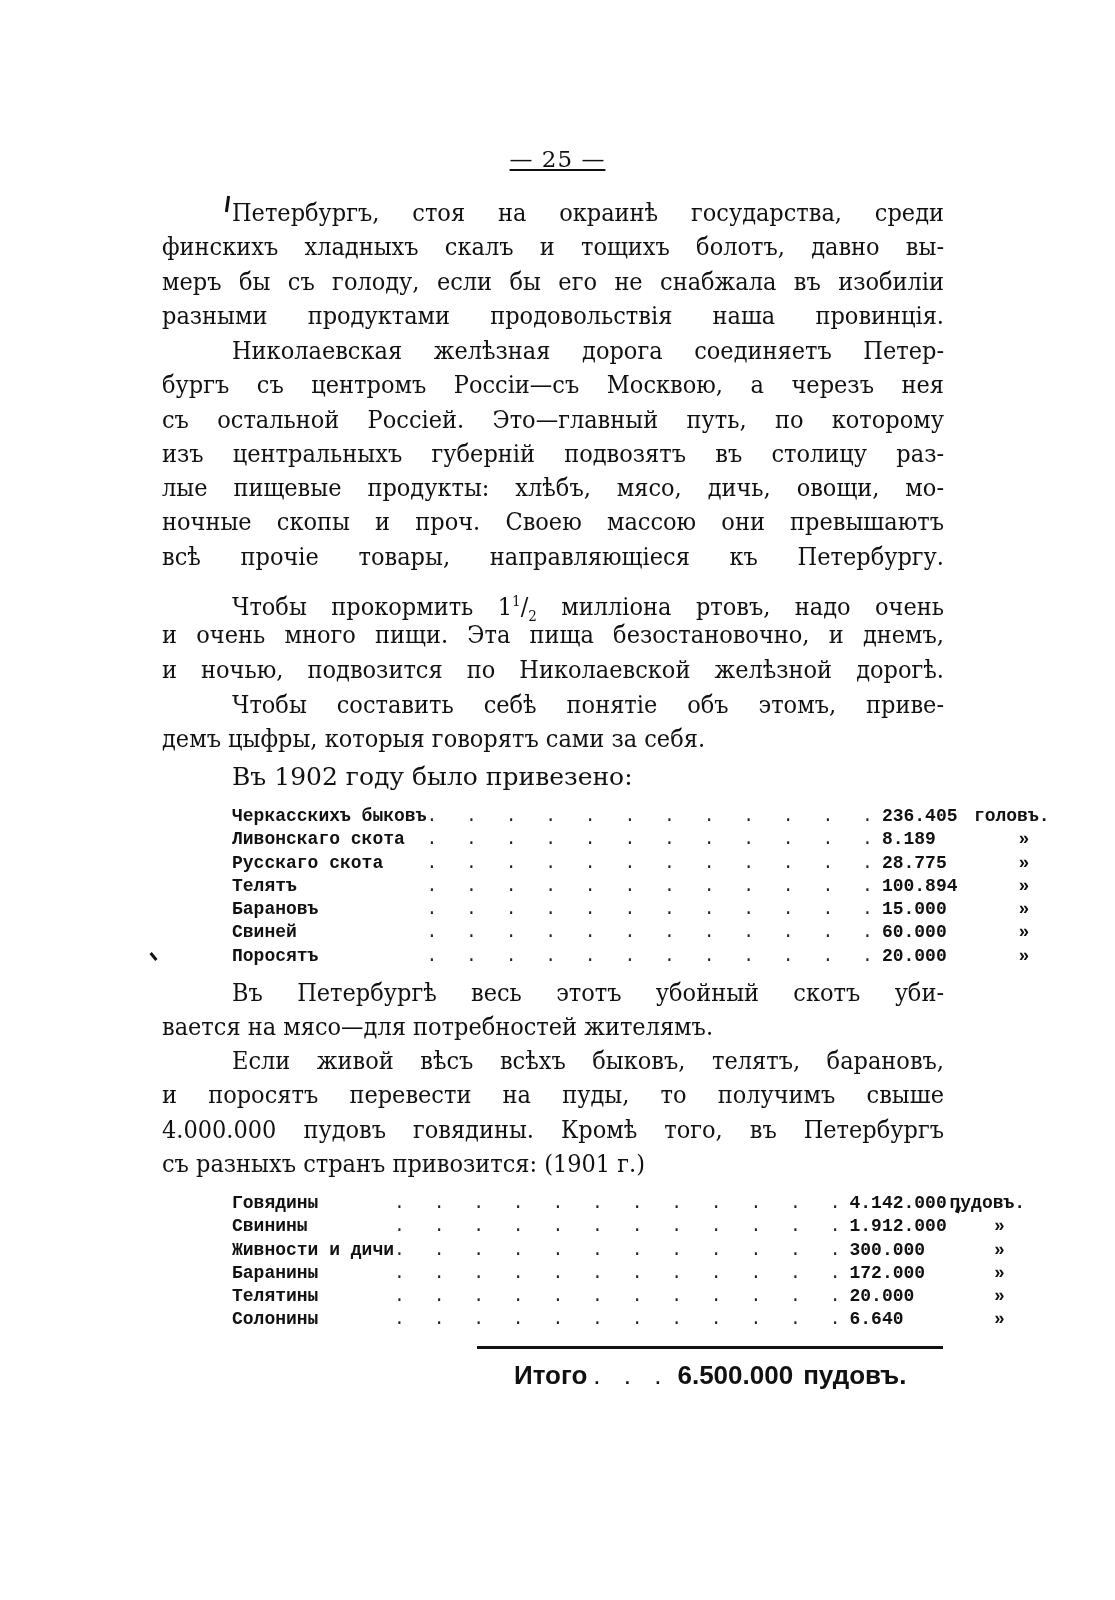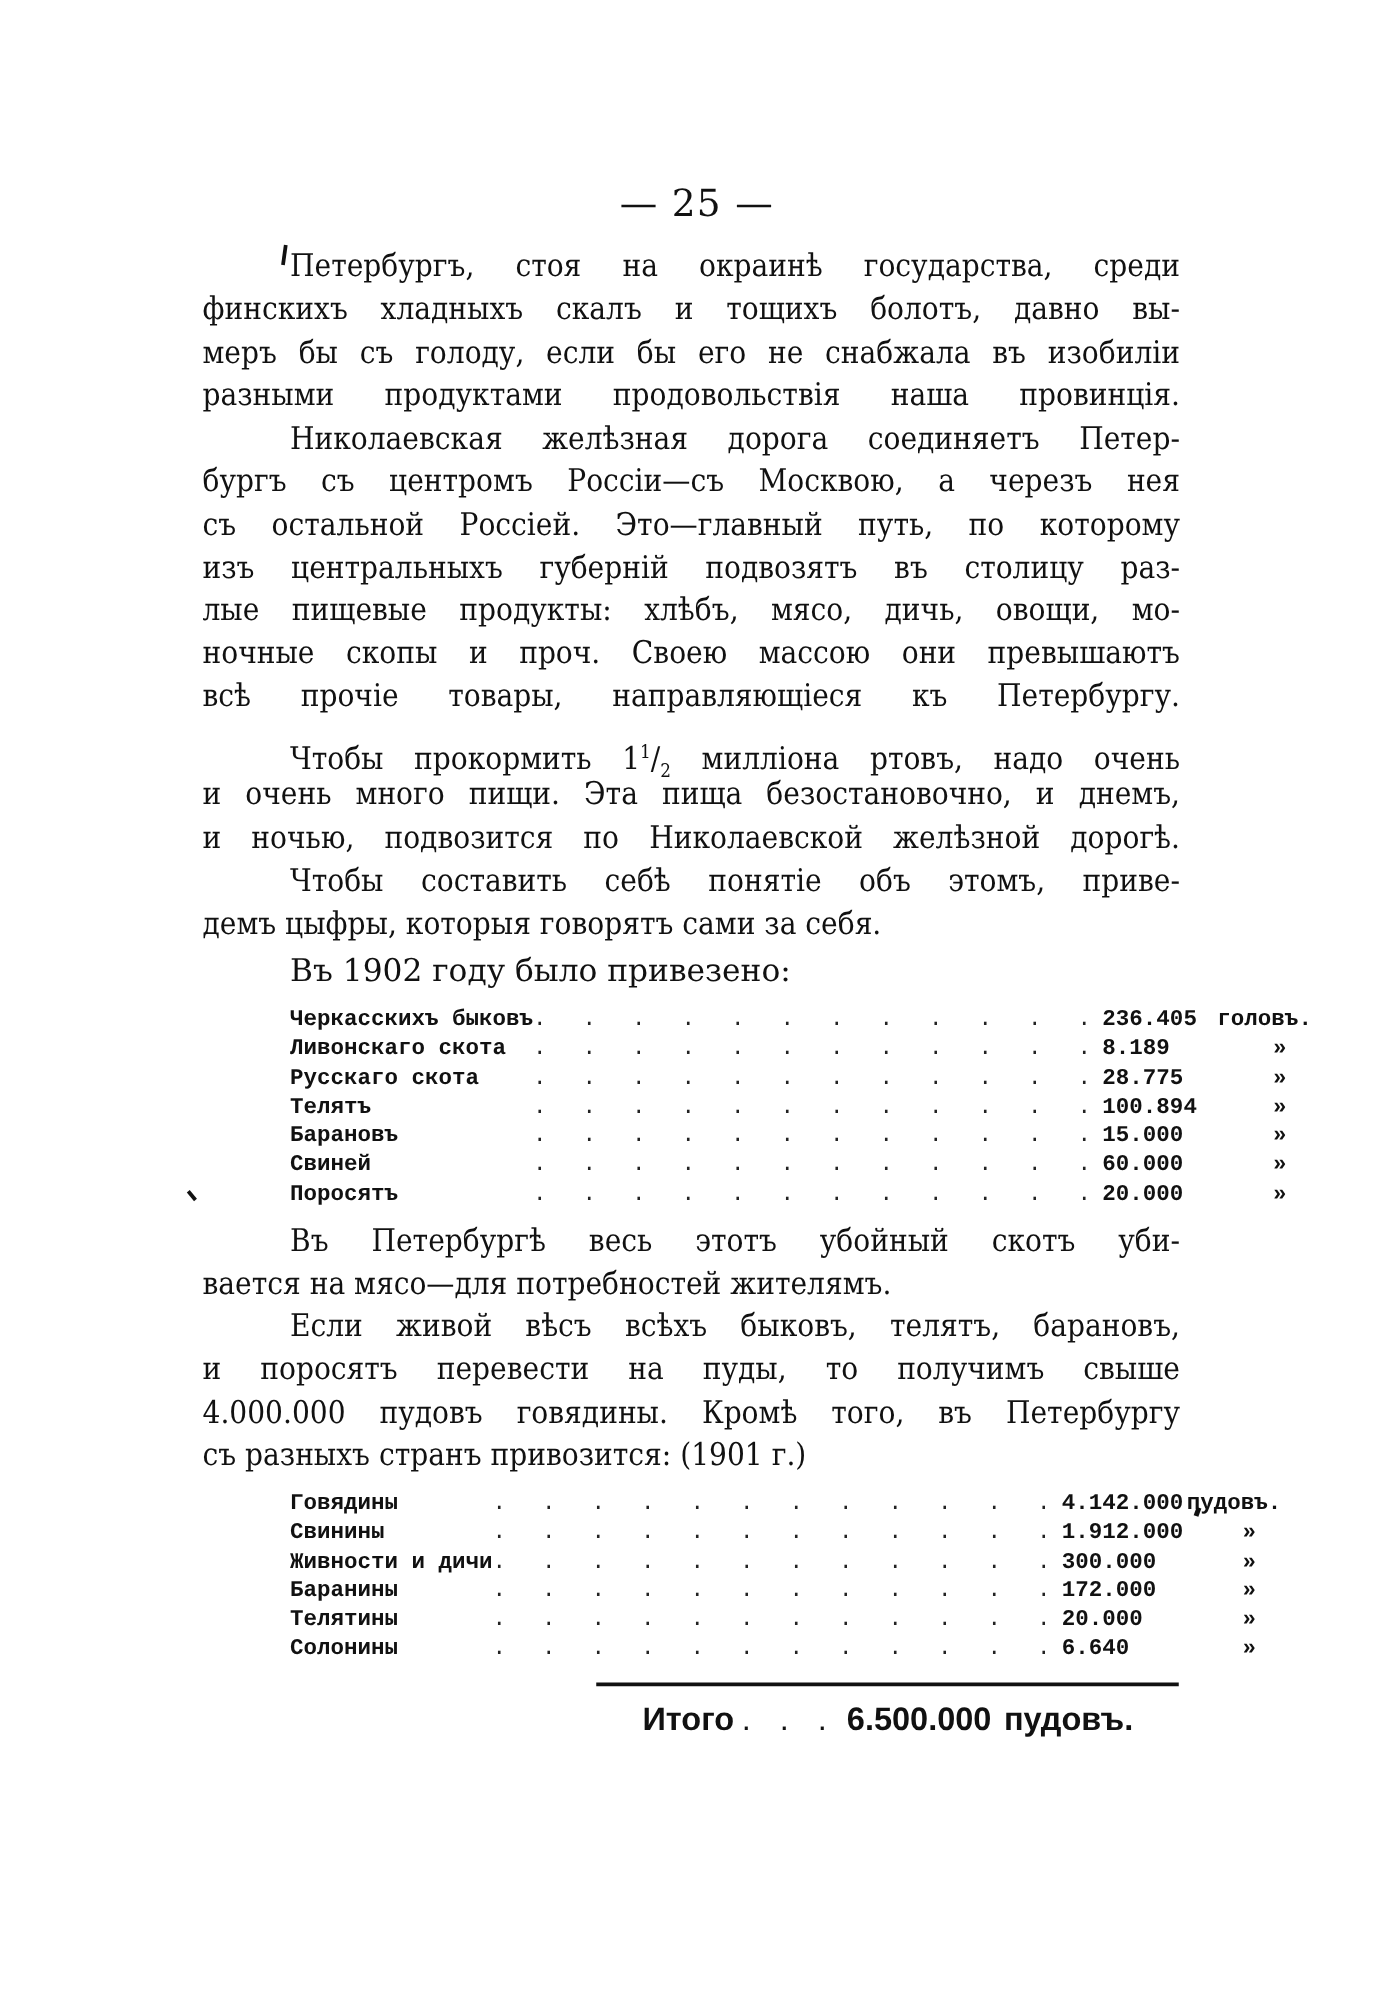--- a/index.html
+++ b/index.html
@@ -3,21 +3,21 @@
 <meta charset="utf-8">
 <style>
   html, body { margin: 0; padding: 0; background: #ffffff; }
   body {
     width: 1115px; height: 1600px; position: relative; overflow: hidden;
     font-family: "DejaVu Serif", "Liberation Serif", serif;
     color: #111111;
   }
   .page-num {
     position: absolute; top: 146px; left: 0; width: 1115px; text-align: center;
-    font-size: 30px; letter-spacing: 1px;
+    font-size: 23px; letter-spacing: 1px; text-decoration: underline;
   }
   .text-block {
     position: absolute; left: 162px; width: 782px;
     font-size: 25px; line-height: 34.3px;
     font-stretch: condensed;
   }
   .line { display: block; white-space: nowrap; text-align: justify; text-align-last: justify; height: 34.3px; }
   .line.last { text-align-last: left; }
   .line.indent { padding-left: 70px; }
   .para-1 { top: 196px; }
@@ -150,21 +150,21 @@
 </table>
 
 <div class="text-block para-5">
   <span class="line indent">Въ Петербургѣ весь этотъ убойный скотъ уби-</span>
   <span class="line last">вается на мясо—для потребностей жителямъ.</span>
 </div>
 
 <div class="text-block para-6">
   <span class="line indent">Если живой вѣсъ всѣхъ быковъ, телятъ, барановъ,</span>
   <span class="line">и поросятъ перевести на пуды, то получимъ свыше</span>
-  <span class="line">4.000.000 пудовъ говядины. Кромѣ того, въ Петербургу</span>
+  <span class="line">4.000.000 пудовъ говядины. Кромѣ того, въ Петербургъ</span>
   <span class="line last">съ разныхъ странъ привозится: (1901 г.)</span>
 </div>
 
 <table class="stats t1901">
   <tbody>
     <tr>
         <td class="label">Говядины</td>
         <td class="dots">. . . . . . . . . . . .</td>
         <td class="num">4.142.000</td>
         <td class="unit">пудовъ.</td>

